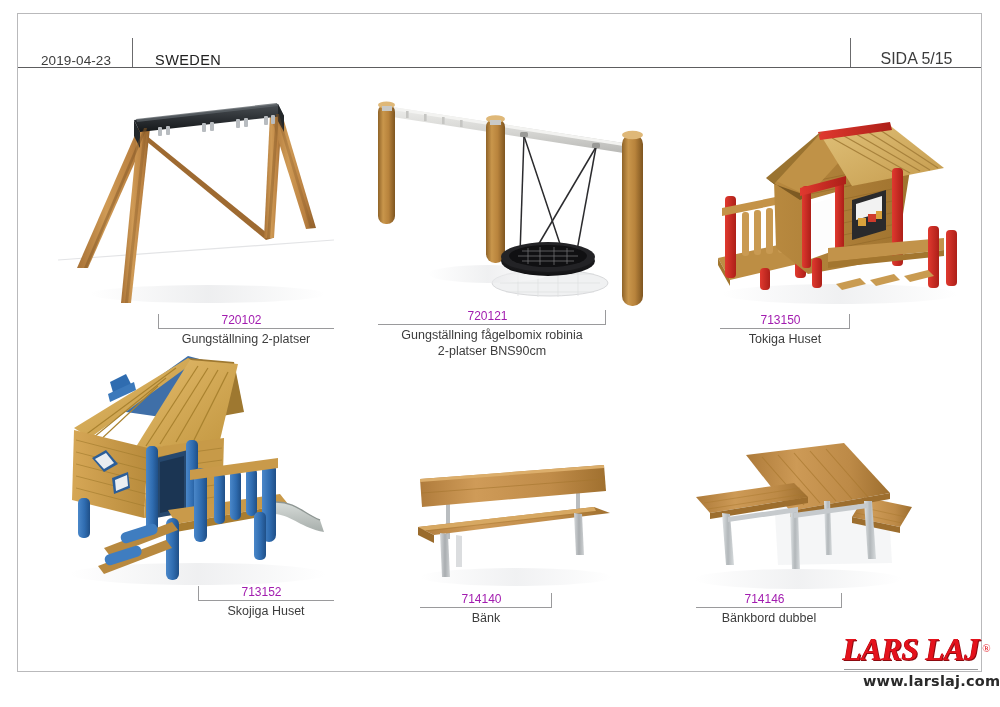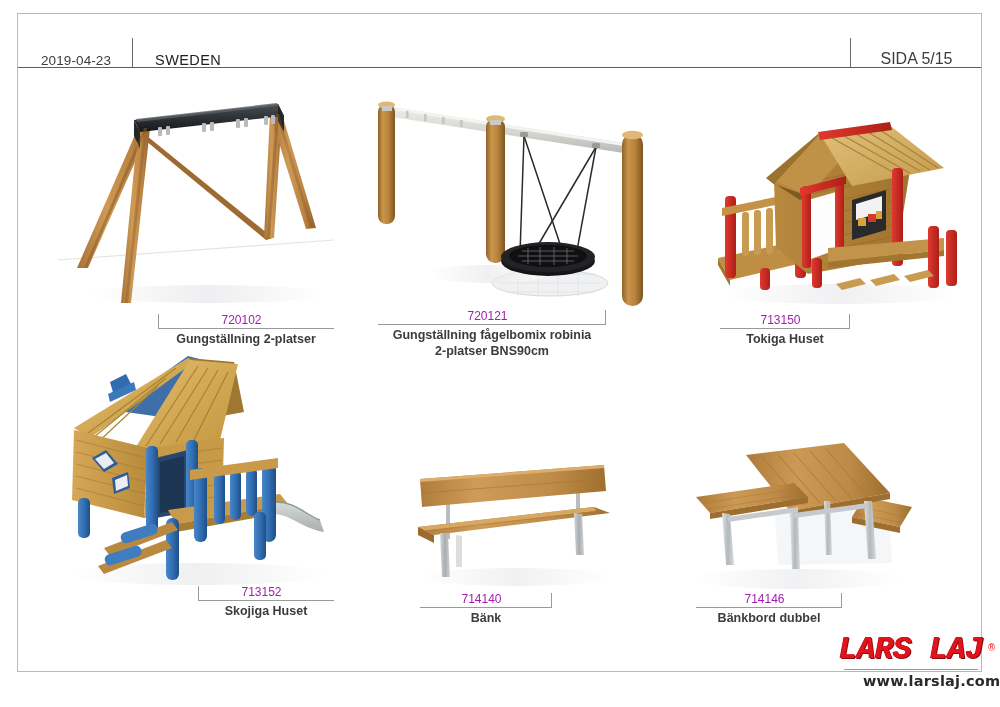--- a/index.html
+++ b/index.html
@@ -123,33 +123,32 @@
     font-size: 12px;
     color: #a21caf;
     line-height: 13px;
   }
   .cap-desc {
     font-size: 12.5px;
     color: #3c3c3c;
     line-height: 15.5px;
     padding-top: 3px;
     white-space: pre-line;
-    font-weight: bold;
   }
 
   
   #logo {
     position: absolute;
     left: 838px;
     top: 633px;
     width: 146px;
     text-align: center;
   }
   .logo-word {
-    font-family: Liberation Mono, monospace;
+    font-family: Liberation Serif, serif;
     font-size: 31px;
     font-weight: bold;
     font-style: italic;
     color: #e4121c;
     letter-spacing: -0.5px;
     line-height: 34px;
     text-shadow:
       1px 1px 0 #8d0a10,
       -0.5px 0 0 #b00c14,
       0 -0.5px 0 #f4323a;

